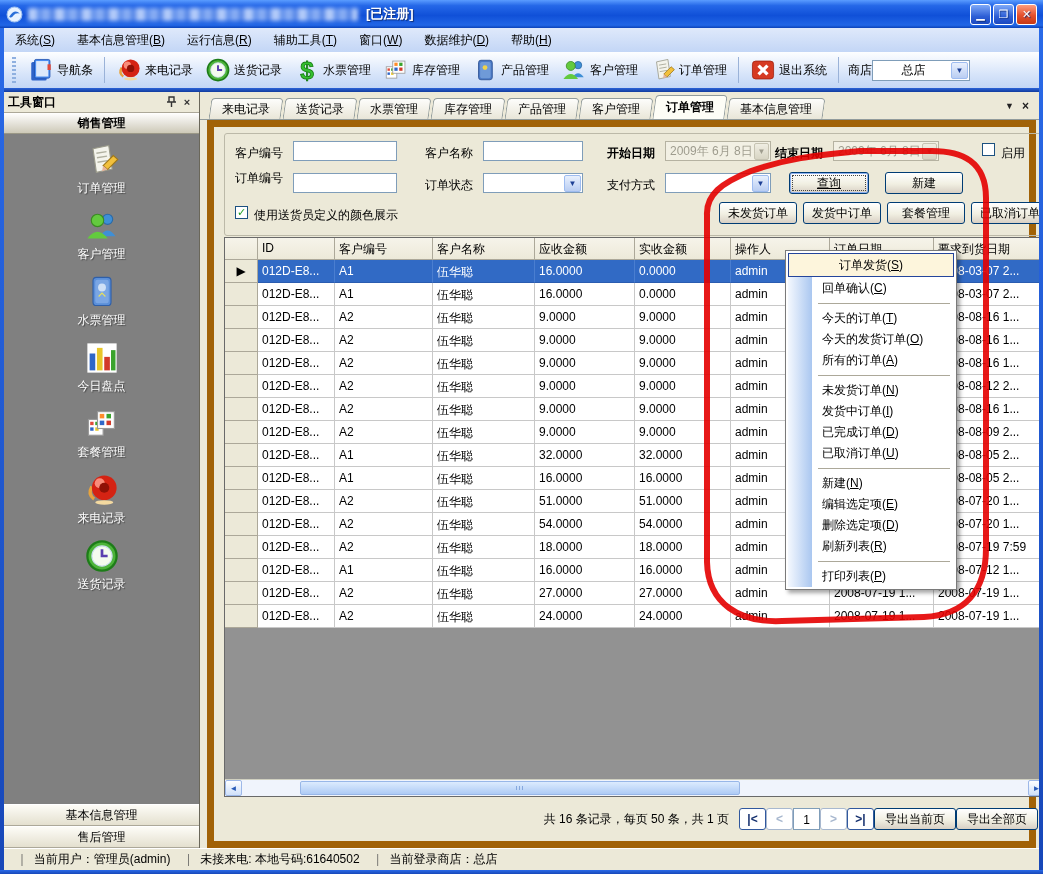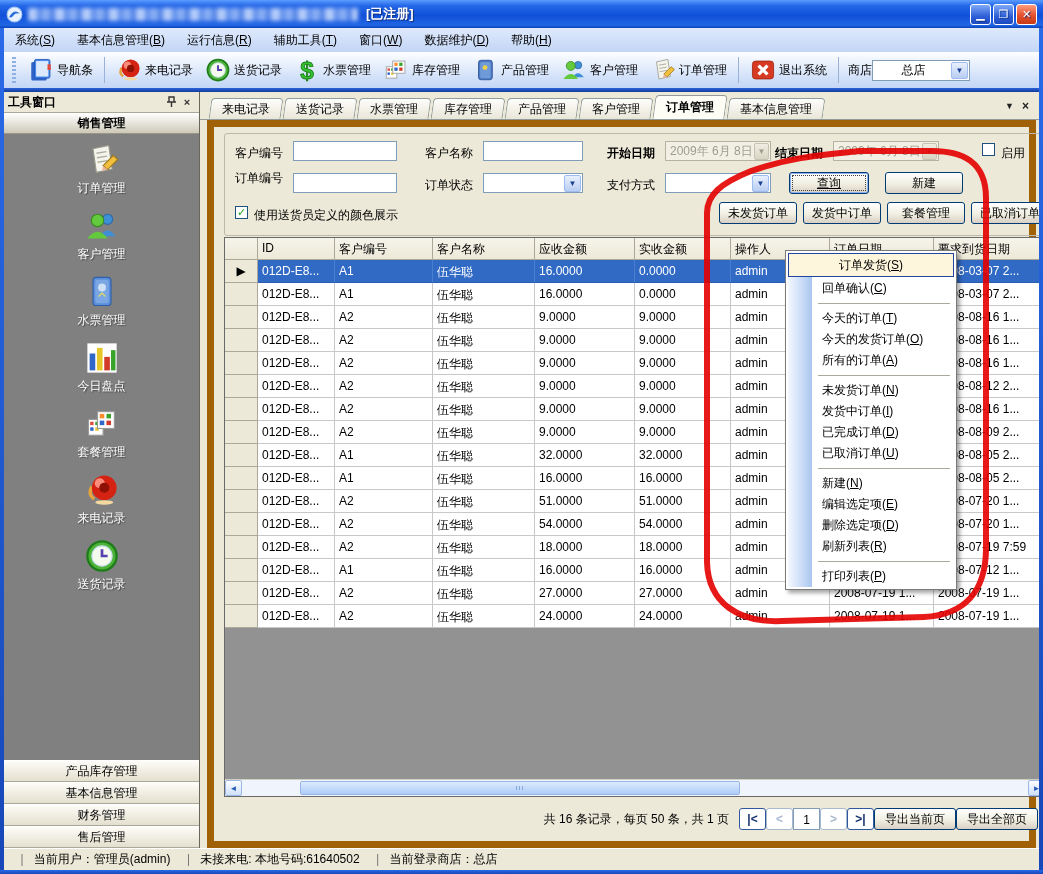--- a/index.html
+++ b/index.html
@@ -347,27 +347,21 @@
           <svg viewBox="0 0 32 32" width="36" height="36">
             <circle cx="16" cy="16" r="13" fill="#4db43a" stroke="#1d7c18" stroke-width="2"></circle>
             <circle cx="16" cy="16" r="9" fill="#f4fbee" stroke="#cde"></circle>
             <path d="M16 10 v6 h5" stroke="#5a3fb0" stroke-width="2.4" fill="none"></path>
           </svg>
           <span class="lbl">送货记录</span>
         </div>
       </div>
     <div class="tw-groups" id="tw-groups">
         <div class="tw-group">
-          <span>产品库存管理</span>
-        </div>
-        <div class="tw-group">
           <span>基本信息管理</span>
-        </div>
-        <div class="tw-group">
-          <span>财务管理</span>
         </div>
         <div class="tw-group">
           <span>售后管理</span>
         </div>
       </div>
   </div>
 
   <div class="main">
     <div class="tabstrip" id="tabstrip">
         <div class="tab"><span>来电记录</span></div>

